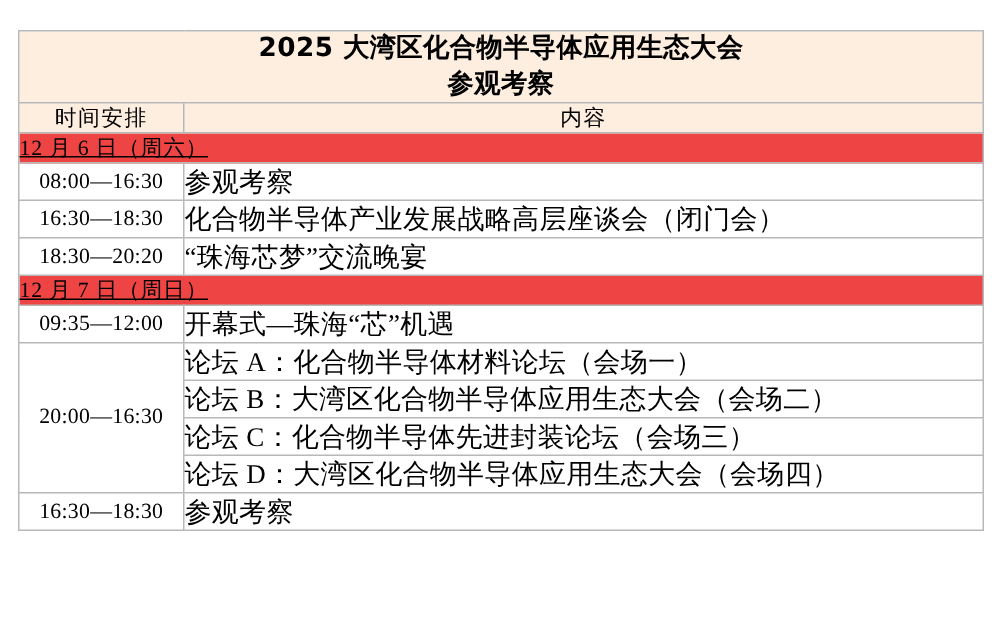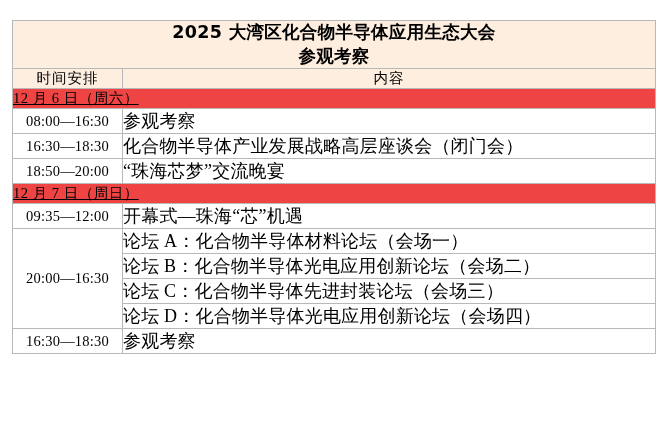--- a/index.html
+++ b/index.html
@@ -107,43 +107,43 @@
       </tr>
       <tr>
         <td class="time">08:00—16:30</td>
         <td class="content">参观考察</td>
       </tr>
       <tr>
         <td class="time">16:30—18:30</td>
         <td class="content">化合物半导体产业发展战略高层座谈会（闭门会）</td>
       </tr>
       <tr>
-        <td class="time">18:50—20:00</td>
+        <td class="time">18:30—20:20</td>
         <td class="content">“珠海芯梦”交流晚宴</td>
       </tr>
 
       <tr class="daysep">
         <td colspan="2">12 月 7 日（周日）</td>
       </tr>
       <tr>
         <td class="time">09:35—12:00</td>
         <td class="content">开幕式—珠海“芯”机遇</td>
       </tr>
       <tr>
         <td class="time" rowspan="4">20:00—16:30</td>
         <td class="content">论坛 A：化合物半导体材料论坛（会场一）</td>
       </tr>
       <tr>
-        <td class="content">论坛 B：化合物半导体光电应用创新论坛（会场二）</td>
+        <td class="content">论坛 B：大湾区化合物半导体应用生态大会（会场二）</td>
       </tr>
       <tr>
         <td class="content">论坛 C：化合物半导体先进封装论坛（会场三）</td>
       </tr>
       <tr>
-        <td class="content">论坛 D：化合物半导体光电应用创新论坛（会场四）</td>
+        <td class="content">论坛 D：大湾区化合物半导体应用生态大会（会场四）</td>
       </tr>
       <tr>
         <td class="time">16:30—18:30</td>
         <td class="content">参观考察</td>
       </tr>
     </tbody>
   </table>
 </div>
 
 </body></html>

